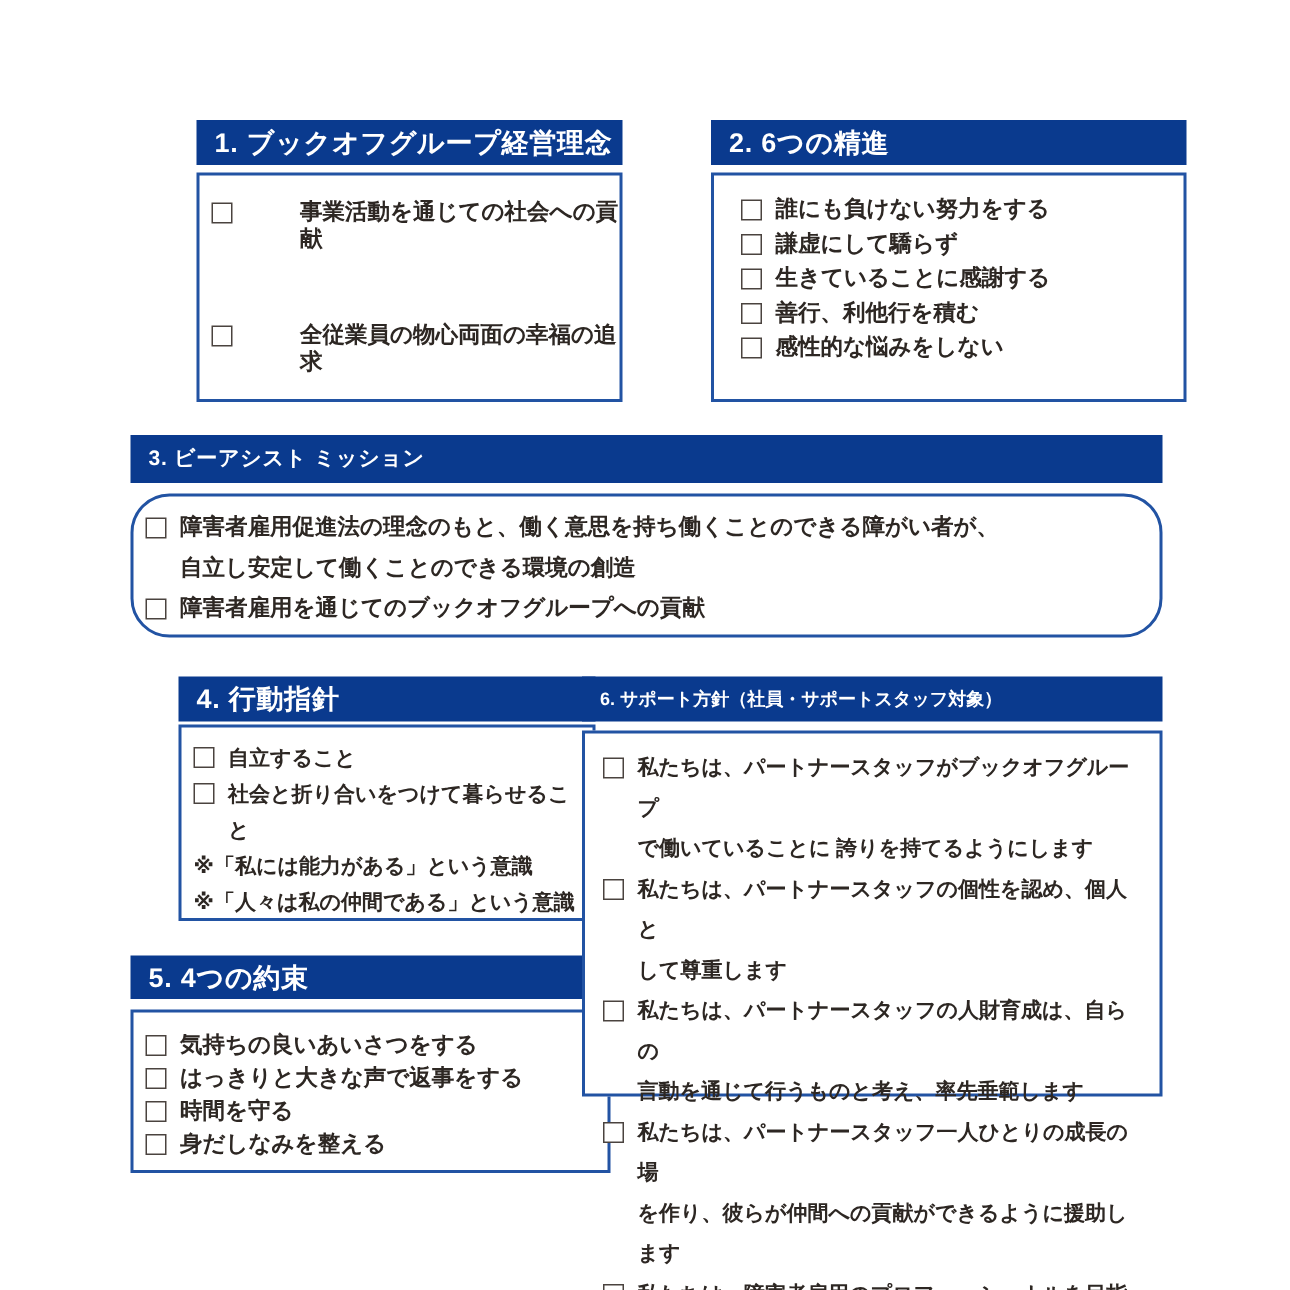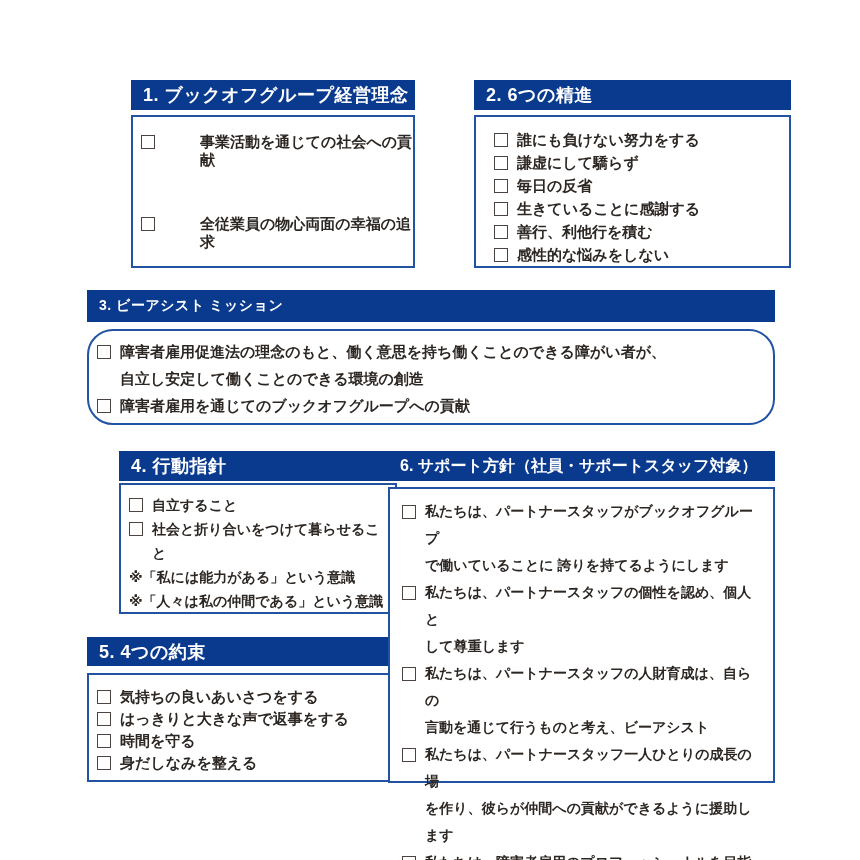--- a/index.html
+++ b/index.html
@@ -79,22 +79,22 @@
 
   
   .s5 { left: 87px; top: 637px; width: 320px; }
   .s5 .hdr { height: 29px; font-size: 18px; }
   .s5 .box { margin-top: 7px; height: 109px; padding: 11px 2px 0 8px; }
   .s5 .item { line-height: 22px; font-size: 15px; }
   .s5 .cb { margin-top: 4px; }
 
   
   .s6 { left: 388px; top: 451px; width: 387px; }
-  .s6 .hdr { height: 30px; font-size: 16px; letter-spacing: 0; }
-  .s6 .box { margin-top: 6px; height: 296px; padding: 9px 8px 0 12px; }
+  .s6 .hdr { height: 30px; font-size: 12px; letter-spacing: 0; }
+  .s6 .box { margin-top: 6px; height: 244px; padding: 9px 8px 0 12px; }
   .s6 .item { line-height: 27px; font-size: 14px; }
   .s6 .cb { margin-top: 7px; }
 </style>
 </head>
 <body>
 
 <div class="section s1">
   <div class="hdr">
     <span>1. ブックオフグループ経営理念</span>
   </div>
@@ -118,24 +118,20 @@
     <div class="item">
       <span class="cb"></span>
       <span class="txt">誰にも負けない努力をする</span>
     </div>
     <div class="item">
       <span class="cb"></span>
       <span class="txt">謙虚にして驕らず</span>
     </div>
     <div class="item">
       <span class="cb"></span>
-      <span class="txt">毎日の反省</span>
-    </div>
-    <div class="item">
-      <span class="cb"></span>
       <span class="txt">生きていることに感謝する</span>
     </div>
     <div class="item">
       <span class="cb"></span>
       <span class="txt">善行、利他行を積む</span>
     </div>
     <div class="item">
       <span class="cb"></span>
       <span class="txt">感性的な悩みをしない</span>
     </div>
@@ -216,21 +212,21 @@
 で働いていることに 誇りを持てるようにします</span>
     </div>
     <div class="item">
       <span class="cb"></span>
       <span class="txt">私たちは、パートナースタッフの個性を認め、個人と
 して尊重します</span>
     </div>
     <div class="item">
       <span class="cb"></span>
       <span class="txt">私たちは、パートナースタッフの人財育成は、自らの
-言動を通じて行うものと考え、ビーアシスト</span>
+言動を通じて行うものと考え、率先垂範します</span>
     </div>
     <div class="item">
       <span class="cb"></span>
       <span class="txt">私たちは、パートナースタッフ一人ひとりの成長の場
 を作り、彼らが仲間への貢献ができるように援助します</span>
     </div>
     <div class="item">
       <span class="cb"></span>
       <span class="txt">私たちは、障害者雇用のプロフェッショナルを目指
 します</span>

